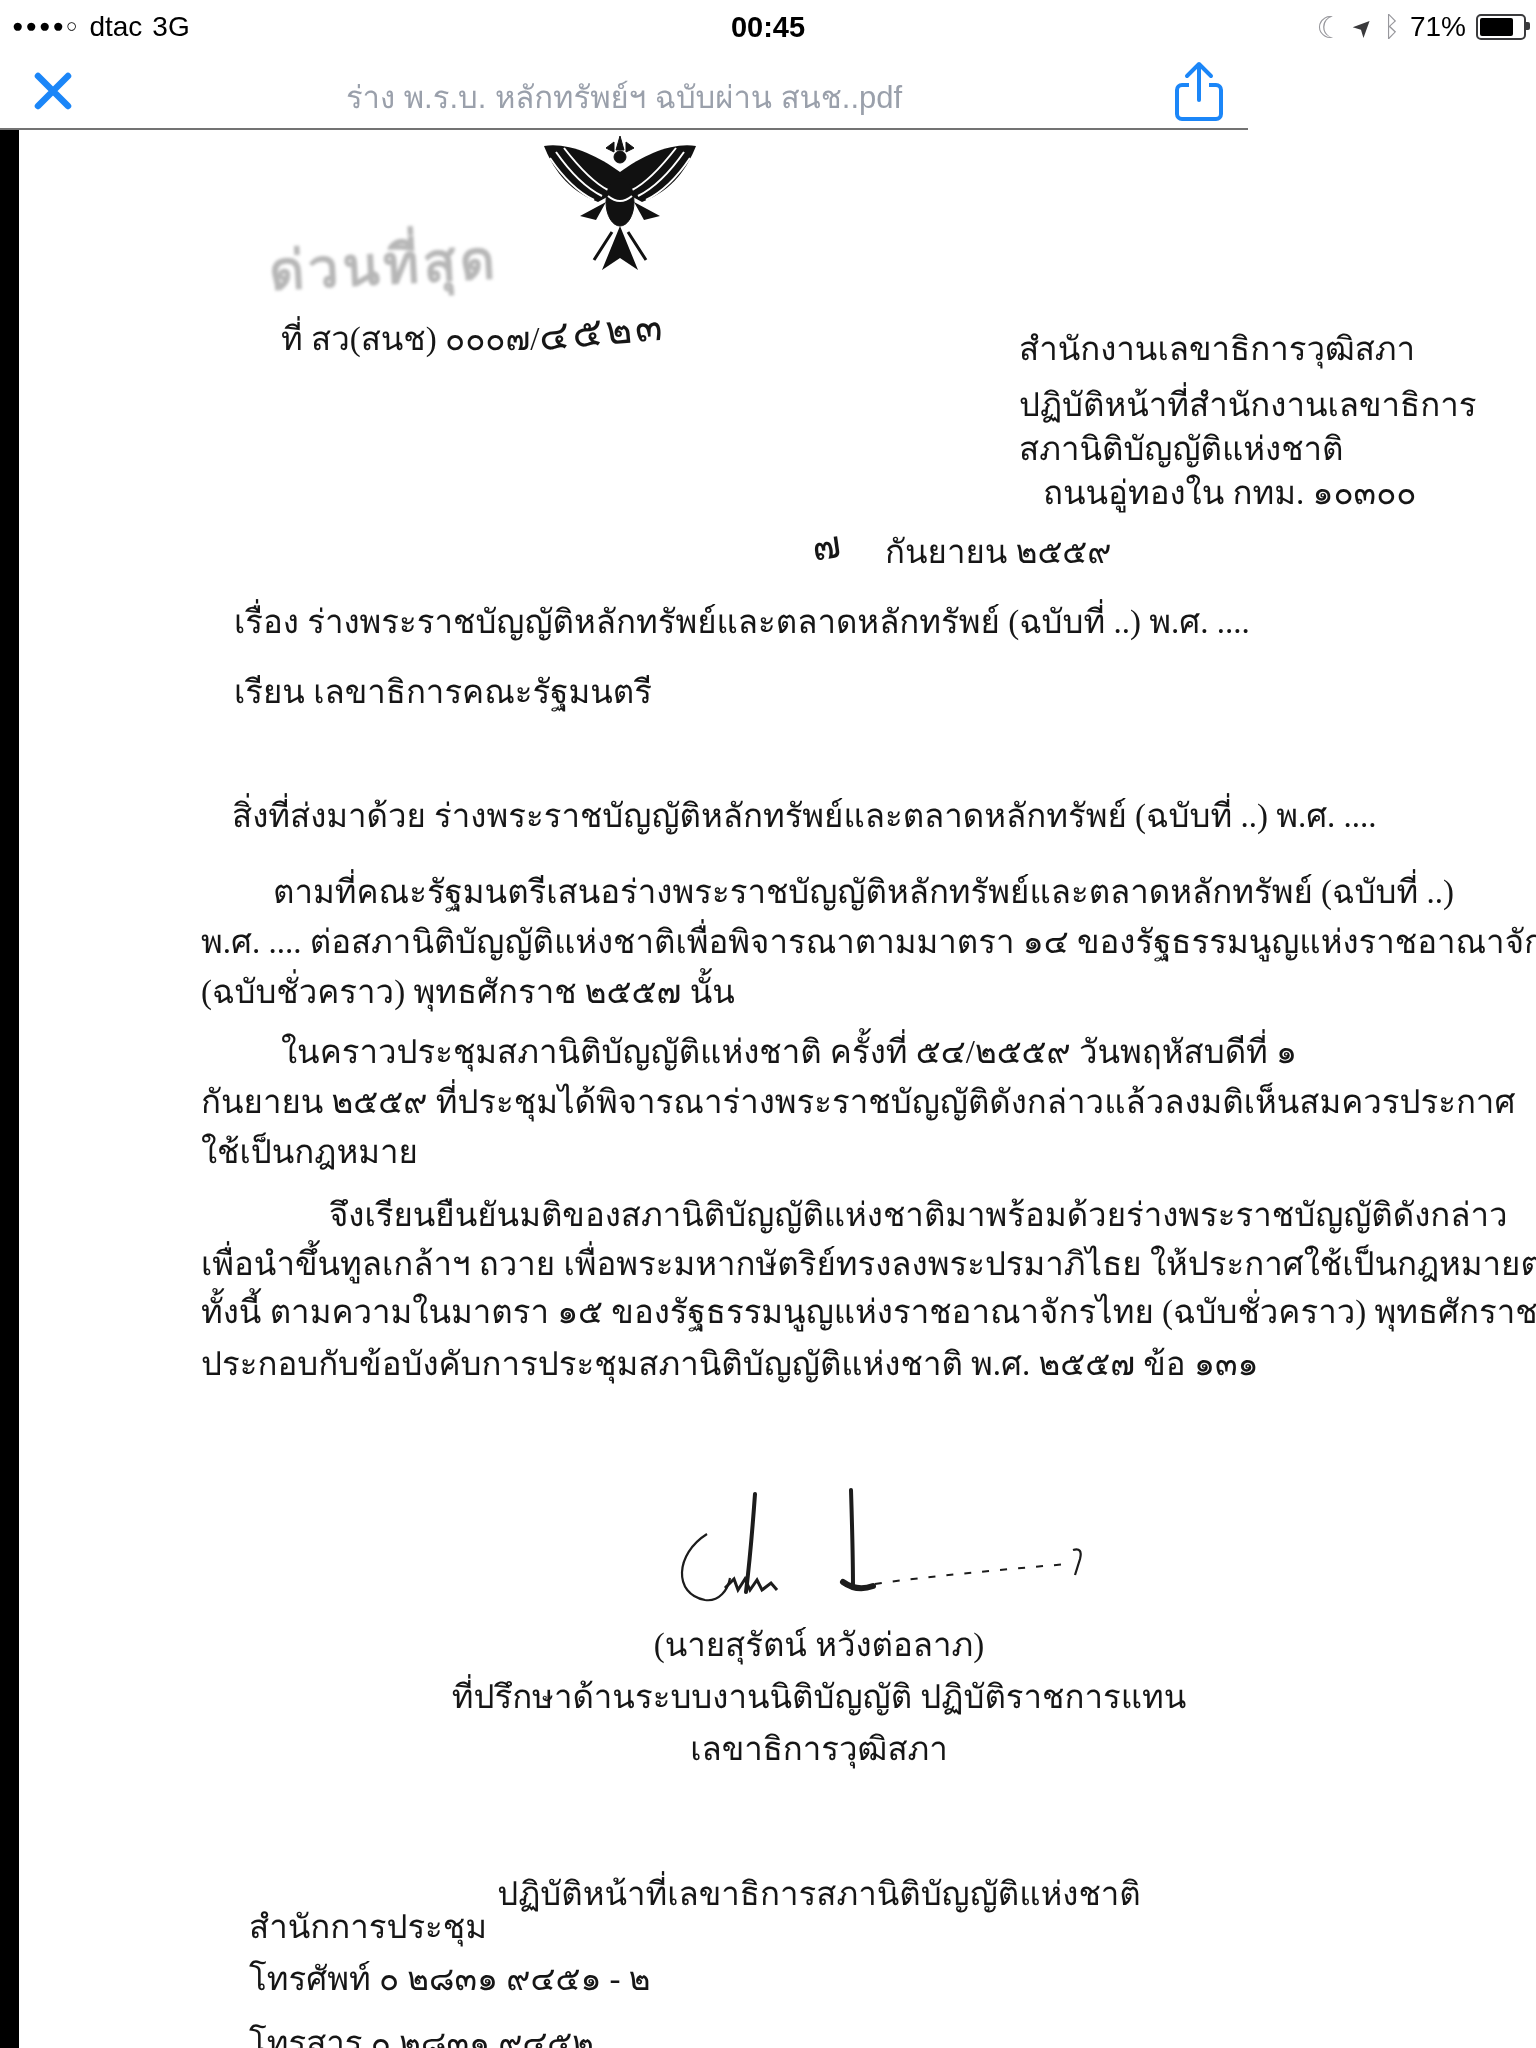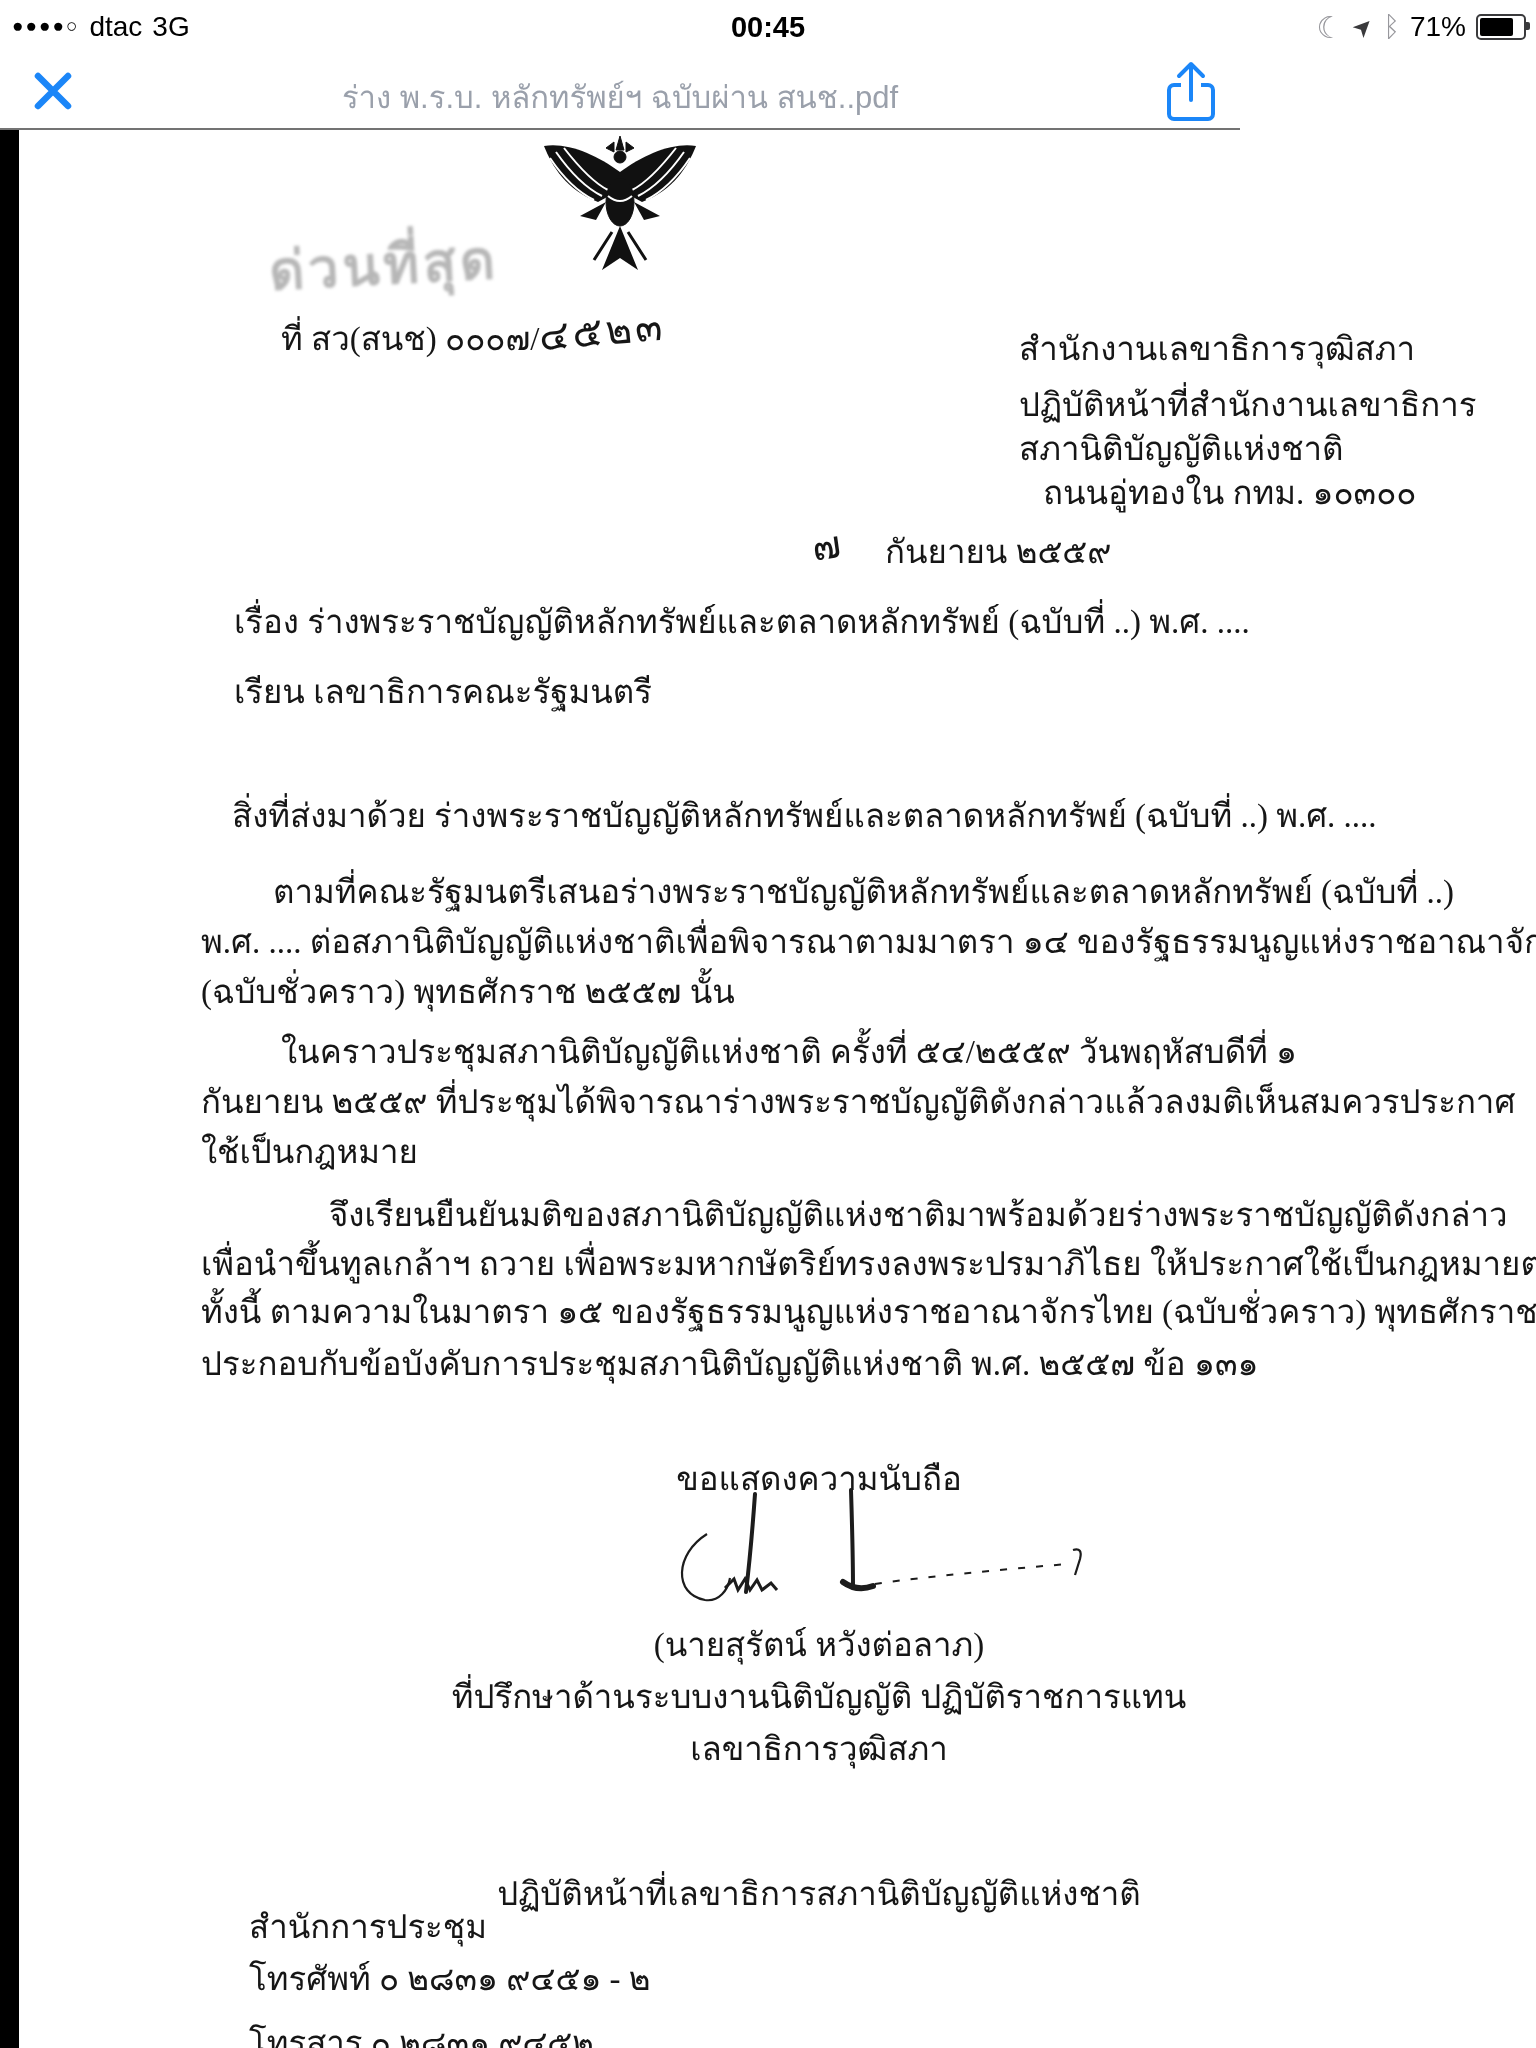--- a/index.html
+++ b/index.html
@@ -21,20 +21,21 @@
   .sb-moon{color:#98989d;font-size:30px;}
   .sb-nav{display:inline-block;transform:rotate(-45deg);font-size:24px;color:#3a3a3c;}
   .sb-bt{color:#98989d;font-size:28px;}
   .sb-batt{position:relative;width:46px;height:22px;border:2px solid #3a3a3c;border-radius:5px;}
   .sb-batt .fill{position:absolute;left:2px;top:2px;bottom:2px;width:71%;background:#000;border-radius:2px;}
   .sb-batt .nub{position:absolute;right:-6px;top:6px;width:4px;height:8px;background:#3a3a3c;border-radius:0 2px 2px 0;}
   
   .toolbar{
     position:absolute;left:0;top:54px;width:1240px;height:74px;background:#fff;
     border-bottom:2px solid #737373;
+    padding-left:8px;
   }
   .close-btn{position:absolute;left:26px;top:10px;width:54px;height:54px;cursor:pointer;}
   .doc-title{
     position:absolute;left:180px;right:180px;top:18px;text-align:center;
     font-size:31px;color:#9aa0ab;white-space:nowrap;overflow:hidden;
   }
   .share-btn{position:absolute;right:22px;top:6px;width:54px;height:64px;cursor:pointer;}
   
   .viewer{position:absolute;left:0;top:130px;width:1536px;height:1918px;background:#000;}
   .page{position:absolute;left:19px;top:0;right:0;height:1918px;background:#fff;overflow:hidden;
@@ -140,21 +141,20 @@
 
     <div class="line" style="left:262px;top:900px;">ในคราวประชุมสภานิติบัญญัติแห่งชาติ ครั้งที่ ๕๔/๒๕๕๙ วันพฤหัสบดีที่ ๑</div>
     <div class="line" style="left:182px;top:950px;">กันยายน ๒๕๕๙ ที่ประชุมได้พิจารณาร่างพระราชบัญญัติดังกล่าวแล้วลงมติเห็นสมควรประกาศ</div>
     <div class="line" style="left:182px;top:1000px;">ใช้เป็นกฎหมาย</div>
 
     <div class="line" style="left:262px;top:1063px;margin-left:48px;">จึงเรียนยืนยันมติของสภานิติบัญญัติแห่งชาติมาพร้อมด้วยร่างพระราชบัญญัติดังกล่าว</div>
     <div class="line" style="left:182px;top:1112px;">เพื่อนำขึ้นทูลเกล้าฯ ถวาย เพื่อพระมหากษัตริย์ทรงลงพระปรมาภิไธย ให้ประกาศใช้เป็นกฎหมายต่อไป</div>
     <div class="line" style="left:182px;top:1160px;">ทั้งนี้ ตามความในมาตรา ๑๕ ของรัฐธรรมนูญแห่งราชอาณาจักรไทย (ฉบับชั่วคราว) พุทธศักราช ๒๕๕๗</div>
     <div class="line" style="left:182px;top:1212px;">ประกอบกับข้อบังคับการประชุมสภานิติบัญญัติแห่งชาติ พ.ศ. ๒๕๕๗ ข้อ ๑๓๑</div>
 
-    <div class="sig-center" style="top:1322px;">ขอแสดงความนับถือ</div>
 
     <div style="position:absolute;left:640px;top:1352px;">
       <svg width="470" height="140" viewBox="0 0 470 140">
         <g fill="none" stroke="#1c1c1c">
           <path d="M96 12 C94 40 90 85 87 110" stroke-width="4" stroke-linecap="round"></path>
           <path d="M48 52 C16 72 14 112 46 118 C60 120 69 108 71 96" stroke-width="2.2"></path>
           <path d="M66 106 l9 -9 l4 11 l7 -11 l5 11 l7 -10 l5 10 l9 -7 l6 7" stroke-width="3"></path>
           <path d="M192 8 C193 40 194 80 194 106" stroke-width="4" stroke-linecap="round"></path>
           <path d="M184 100 q 14 10 30 4" stroke-width="6" stroke-linecap="round"></path>
           <path d="M216 102 C270 94 340 88 408 82" stroke-width="2" stroke-dasharray="7 11"></path>

